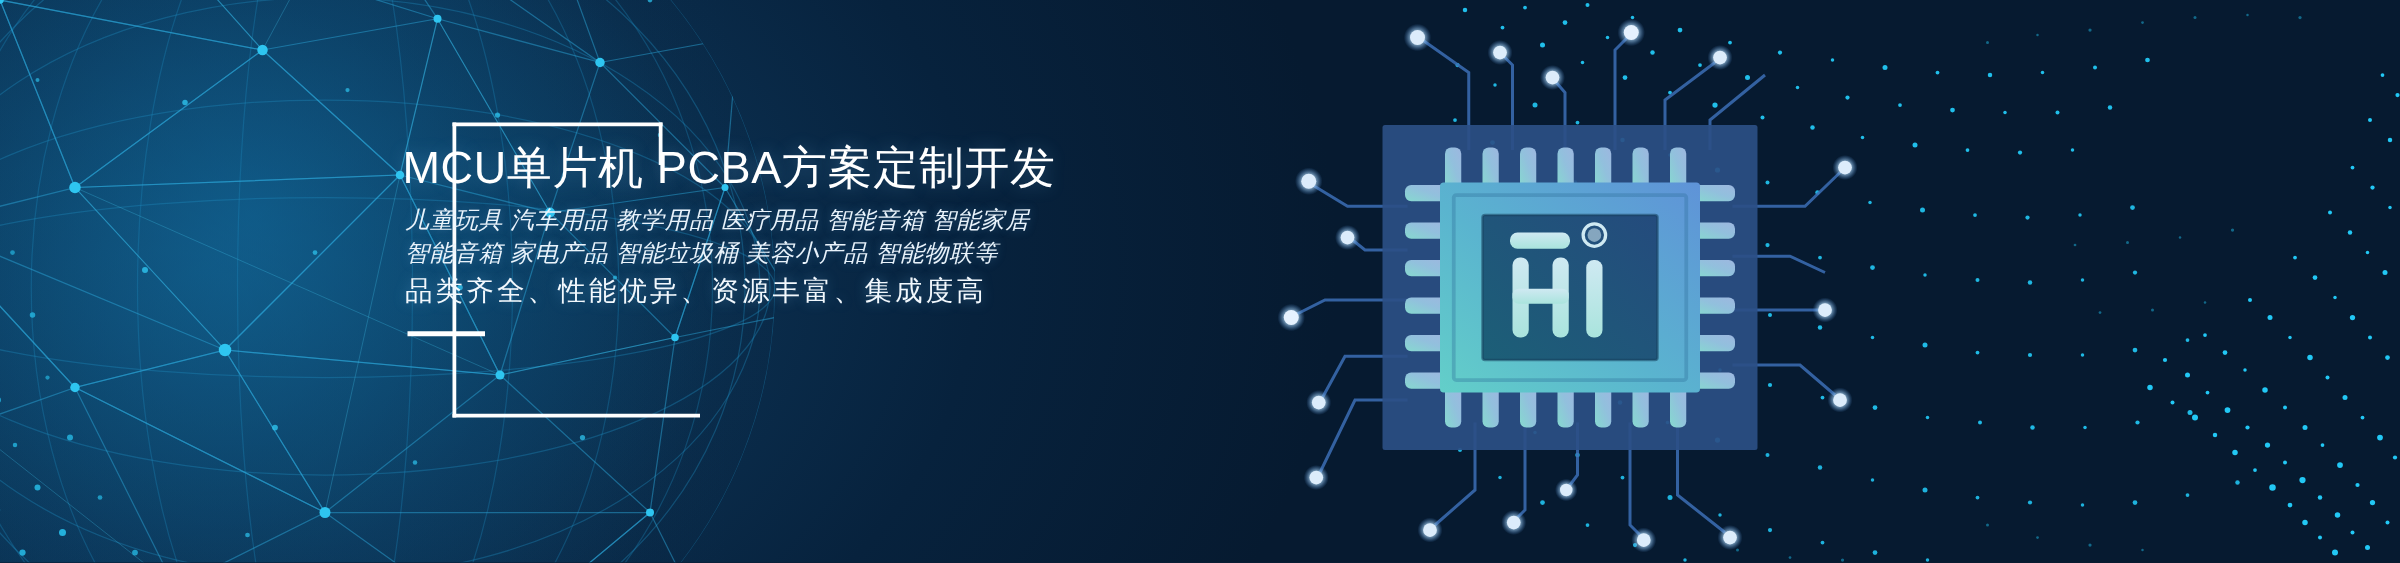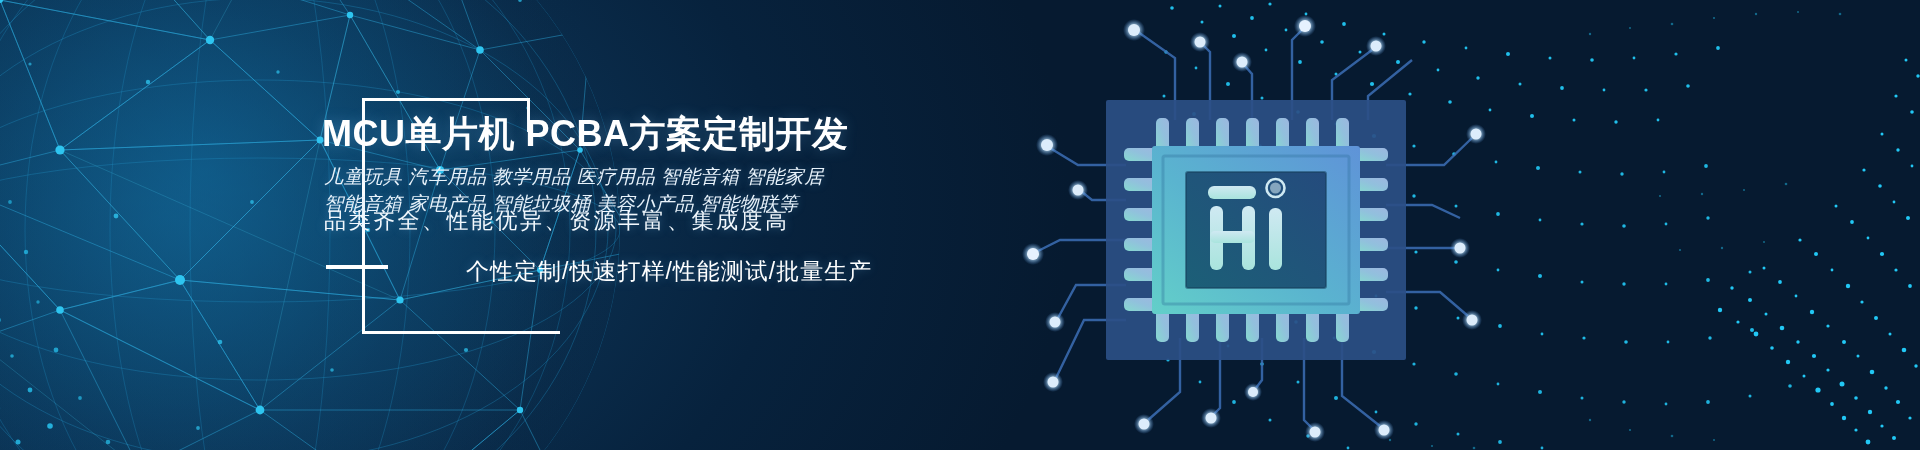--- a/index.html
+++ b/index.html
@@ -35,31 +35,31 @@
   .bracket i{position:absolute;background:#ffffff;display:block;}
   .b-top   {left:62px;  top:32px;  width:168px; height:3px;}
   .b-tright{left:227px; top:32px;  width:3px;   height:34px;}
   .b-left  {left:62px;  top:32px;  width:3px;   height:236px;}
   .b-bot   {left:62px;  top:265px; width:198px; height:3px;}
 
   .dash{position:absolute;left:26px;top:199px;width:62px;height:4px;background:#ffffff;}
 
   .headline{
     position:absolute;left:22px;top:50px;
-    color:#ffffff;font-size:36px;font-weight:bold;letter-spacing:.5px;
+    color:#ffffff;font-size:36px;font-weight:normal;letter-spacing:.5px;
     white-space:nowrap;line-height:1;
     text-shadow:0 0 14px rgba(120,200,255,.30);
   }
   .cats{position:absolute;left:24px;top:97px;width:560px;font-style:italic;}
   .cat-line{
     color:#e9f3fb;font-size:19px;line-height:27px;white-space:nowrap;
     letter-spacing:.6px;text-shadow:0 0 8px rgba(90,170,230,.35);
   }
   .feature{
-    position:absolute;left:24px;top:140px;
+    position:absolute;left:24px;top:152px;
     color:#f2f8fd;font-size:22px;line-height:30px;letter-spacing:2.5px;white-space:nowrap;
     text-shadow:0 0 10px rgba(110,190,245,.40);
   }
   .eng{
     position:absolute;left:26px;top:188px;
     color:#cfe2f2;font-size:11px;letter-spacing:1.55px;white-space:nowrap;font-weight:normal;
   }
   .bottomline{
     position:absolute;left:166px;top:190px;
     color:#ffffff;font-size:23px;letter-spacing:1px;white-space:nowrap;
@@ -631,16 +631,15 @@
     <div class="cats">
       <div class="cat-line">儿童玩具  汽车用品  教学用品  医疗用品  智能音箱  智能家居</div>
       <div class="cat-line">智能音箱  家电产品  智能垃圾桶  美容小产品  智能物联等</div>
     </div>
 
     <div class="feature">品类齐全、性能优异、资源丰富、集成度高</div>
 
 
     <div class="dash"></div>
 
-    <div class="bottomline">个性定制/快速打样/性能测试/批量生产</div>
   </div>
 
 </div>
 
 </body></html>

